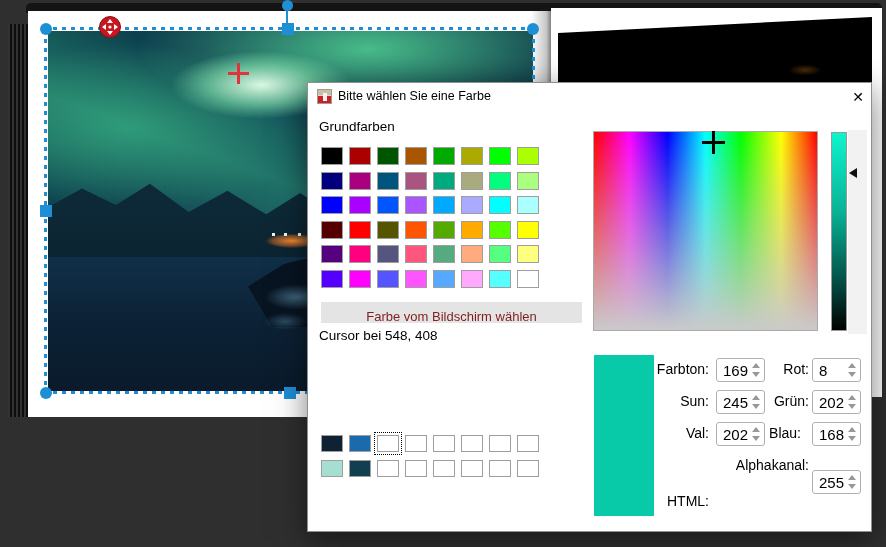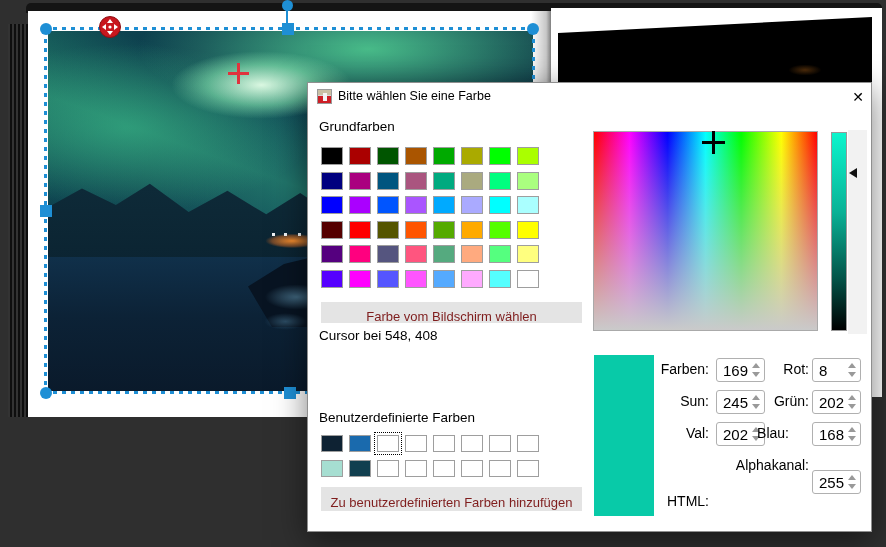--- a/index.html
+++ b/index.html
@@ -220,55 +220,53 @@
         <div class="swatch" style="background: rgb(85, 170, 255);"></div>
         <div class="swatch" style="background: rgb(255, 170, 255);"></div>
         <div class="swatch" style="background: rgb(85, 255, 255);"></div>
         <div class="swatch" style="background: rgb(255, 255, 255);"></div>
       </div>
 
     <button class="dlg-btn pick-btn">Farbe vom Bildschirm wählen</button>
 
     <div class="abs info" style="top:245px;">Cursor bei 548, 408</div>
 
-    <div class="abs sec-label" style="top:327px;">Benutzerdefinierte Farben</div>
     <div class="abs grid custom-grid">
         <div class="swatch" style="background: rgb(14, 34, 51);"></div>
         <div class="swatch" style="background: rgb(26, 106, 173);"></div>
         <div class="swatch focused" style="background: rgb(255, 255, 255);"></div>
         <div class="swatch" style="background: rgb(255, 255, 255);"></div>
         <div class="swatch" style="background: rgb(255, 255, 255);"></div>
         <div class="swatch" style="background: rgb(255, 255, 255);"></div>
         <div class="swatch" style="background: rgb(255, 255, 255);"></div>
         <div class="swatch" style="background: rgb(255, 255, 255);"></div>
         <div class="swatch" style="background: rgb(166, 222, 209);"></div>
         <div class="swatch" style="background: rgb(17, 63, 79);"></div>
         <div class="swatch" style="background: rgb(255, 255, 255);"></div>
         <div class="swatch" style="background: rgb(255, 255, 255);"></div>
         <div class="swatch" style="background: rgb(255, 255, 255);"></div>
         <div class="swatch" style="background: rgb(255, 255, 255);"></div>
         <div class="swatch" style="background: rgb(255, 255, 255);"></div>
         <div class="swatch" style="background: rgb(255, 255, 255);"></div>
       </div>
 
-    <button class="dlg-btn add-btn">Zu benutzerdefinierten Farben hinzufügen</button>
 
     <div class="abs hs-square">
       <div class="abs hs-cross" style="left:108px;top:-1px;width:23px;height:23px;">
         <div class="h"></div>
           <div class="v"></div>
       </div>
     </div>
     <div class="abs val-track"></div>
     <div class="abs val-bar"></div>
     <div class="abs val-arrow"></div>
 
     <div class="abs preview" style="background: rgb(8, 202, 168);"></div>
 
-    <div class="spin-label" style="left:320px;top:278px;width:81px;">Farben:</div>
+    <div class="spin-label" style="left:320px;top:278px;width:81px;">Farbton:</div>
     <div class="spinbox" style="left:408px;top:275px;">
       <input value="169" style="">
       <span class="spin-arrows">
           <span class="up"></span>
           <span class="down"></span>
         </span>
     </div>
     <div class="spin-label" style="left:420px;top:278px;width:81px;">Rot:</div>
     <div class="spinbox" style="left:504px;top:275px;">
       <input value="8" style="">
@@ -296,21 +294,21 @@
     </div>
 
     <div class="spin-label" style="left:320px;top:342px;width:81px;">Val:</div>
     <div class="spinbox" style="left:408px;top:339px;">
       <input value="202" style="">
       <span class="spin-arrows">
           <span class="up"></span>
           <span class="down"></span>
         </span>
     </div>
-    <div class="spin-label" style="left:400px;top:342px;width:81px;">Blau:</div>
+    <div class="spin-label" style="left:412px;top:342px;width:81px;">Blau:</div>
     <div class="spinbox" style="left:504px;top:339px;">
       <input value="168" style="">
       <span class="spin-arrows">
           <span class="up"></span>
           <span class="down"></span>
         </span>
     </div>
 
     <div class="spin-label" style="left:380px;top:374px;width:121px;">Alphakanal:</div>
     <div class="spinbox" style="left:504px;top:387px;">

